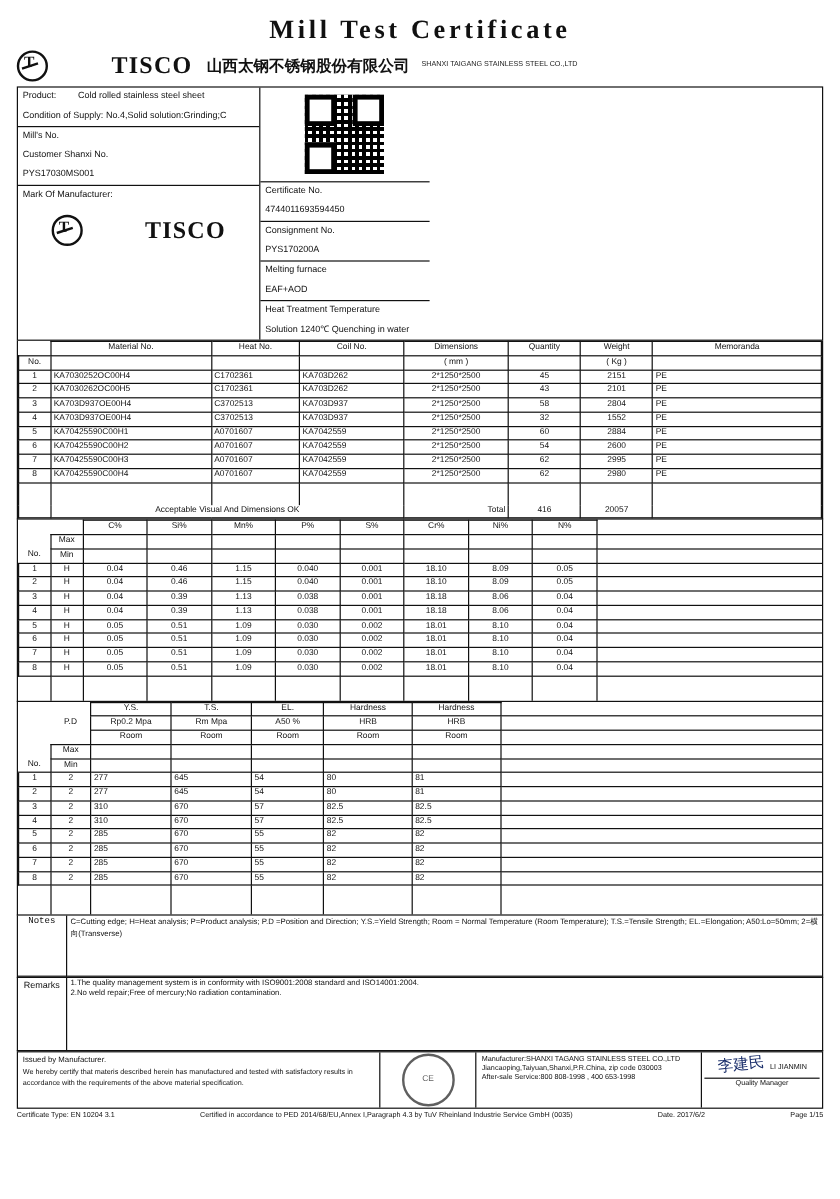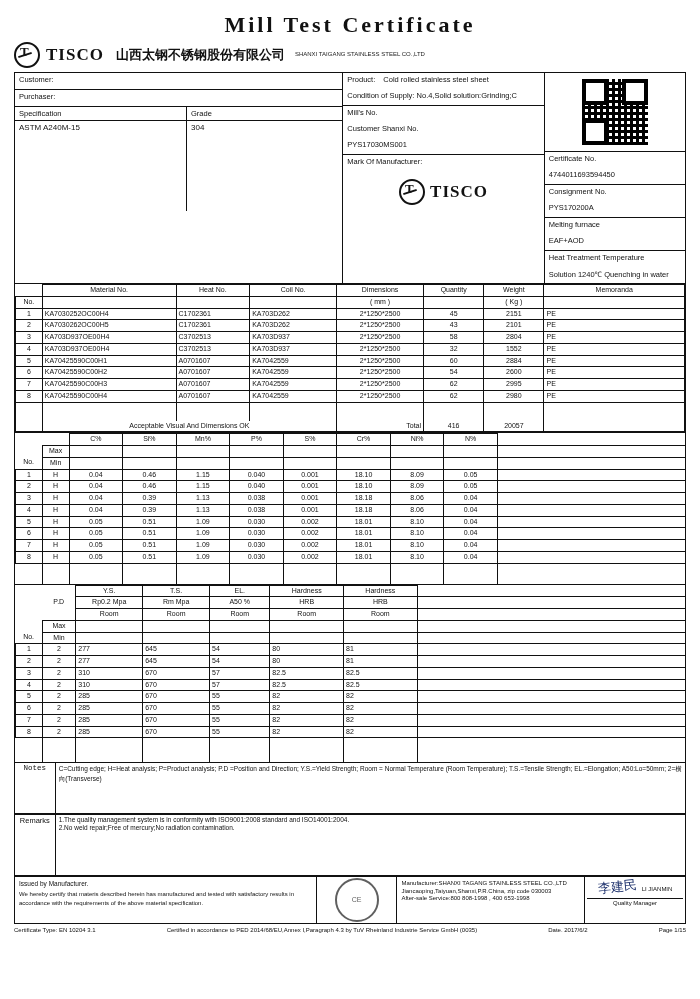--- a/index.html
+++ b/index.html
@@ -4,21 +4,21 @@
 <style>
   html,body{margin:0;padding:0;background:#fff;}
   body{width:700px;height:999px;font-family:"Liberation Sans",sans-serif;color:#111;position:relative;}
   .page{position:relative;width:700px;height:999px;box-sizing:border-box;padding:0;}
   .title{text-align:center;font-size:22px;font-weight:bold;letter-spacing:3px;margin:12px 0 4px 0;font-family:"Liberation Serif",serif;}
   
   .logorow{display:flex;align-items:center;padding:0 14px 4px 14px;gap:6px;}
   .tisco-mark{width:22px;height:22px;border:2px solid #111;border-radius:50%;position:relative;flex:0 0 auto;}
   .tisco-mark:before{content:"T";position:absolute;left:4px;top:0px;font-size:13px;font-weight:bold;font-family:"Liberation Serif",serif;}
   .tisco-mark:after{content:"";position:absolute;left:2px;top:10px;width:14px;height:2px;background:#111;transform:rotate(-18deg);}
-  .tisco-word{font-size:17px;font-weight:bold;letter-spacing:1px;font-family:"Liberation Serif",serif;}
+  .tisco-word{font-size:20px;font-weight:bold;letter-spacing:1px;font-family:"Liberation Serif",serif;margin-left:47px;}
   .cn-big{font-size:13px;font-weight:bold;margin-left:6px;}
   .cn-small{font-size:6px;line-height:1.25;margin-left:4px;color:#222;}
   .frame{margin:0 14px;border:1px solid #111;position:relative;}
   table{border-collapse:collapse;width:100%;}
   td,th{border:1px solid #111;padding:1px 3px;font-size:7.5px;vertical-align:top;line-height:1.25;}
   .nb{border:none !important;}
   .c{text-align:center;}
   .r{text-align:right;}
   .sm{font-size:6.5px;}
   .xs{font-size:6px;}
@@ -57,37 +57,25 @@
 
   <div class="logorow">
     <div class="tisco-mark"></div>
     <div class="tisco-word">TISCO</div>
     <div class="cn-big">山西太钢不锈钢股份有限公司</div>
     <div class="cn-small">SHANXI TAIGANG STAINLESS STEEL CO.,LTD</div>
   </div>
 
   <div class="frame">
     <div class="topgrid">
-      <div class="col-left">
-        <div class="cell">Customer:</div>
-        <div class="cell">Purchaser:</div>
-        <div class="cell" style="display:flex;padding:0;">
-          <div style="flex:1;border-right:1px solid #111;padding:2px 4px;">Specification</div>
-          <div style="width:45%;padding:2px 4px;">Grade</div>
-        </div>
-        <div class="cell" style="display:flex;padding:0;border-bottom:none;min-height:90px;">
-          <div style="flex:1;border-right:1px solid #111;padding:2px 4px;" class="val">ASTM A240M-15</div>
-          <div style="width:45%;padding:2px 4px;" class="val">304</div>
-        </div>
-      </div>
 
       <div class="col-mid">
         <div class="cell" style="border-bottom:none;">
           <span>Product:</span>
-          <span style="margin-left:6px;">Cold rolled stainless steel sheet</span>
+          <span style="margin-left:16px;">Cold rolled stainless steel sheet</span>
         </div>
         <div class="cell">
           <span>Condition of Supply:</span>
           <span>No.4,Solid solution:Grinding;C</span>
         </div>
         <div class="cell" style="border-bottom:none;">Mill's No.</div>
         <div class="cell" style="border-bottom:none;">Customer Shanxi No.</div>
         <div class="cell">PYS17030MS001</div>
         <div class="cell" style="border-bottom:none;">Mark Of Manufacturer:</div>
         <div class="cell" style="border-bottom:none;">

